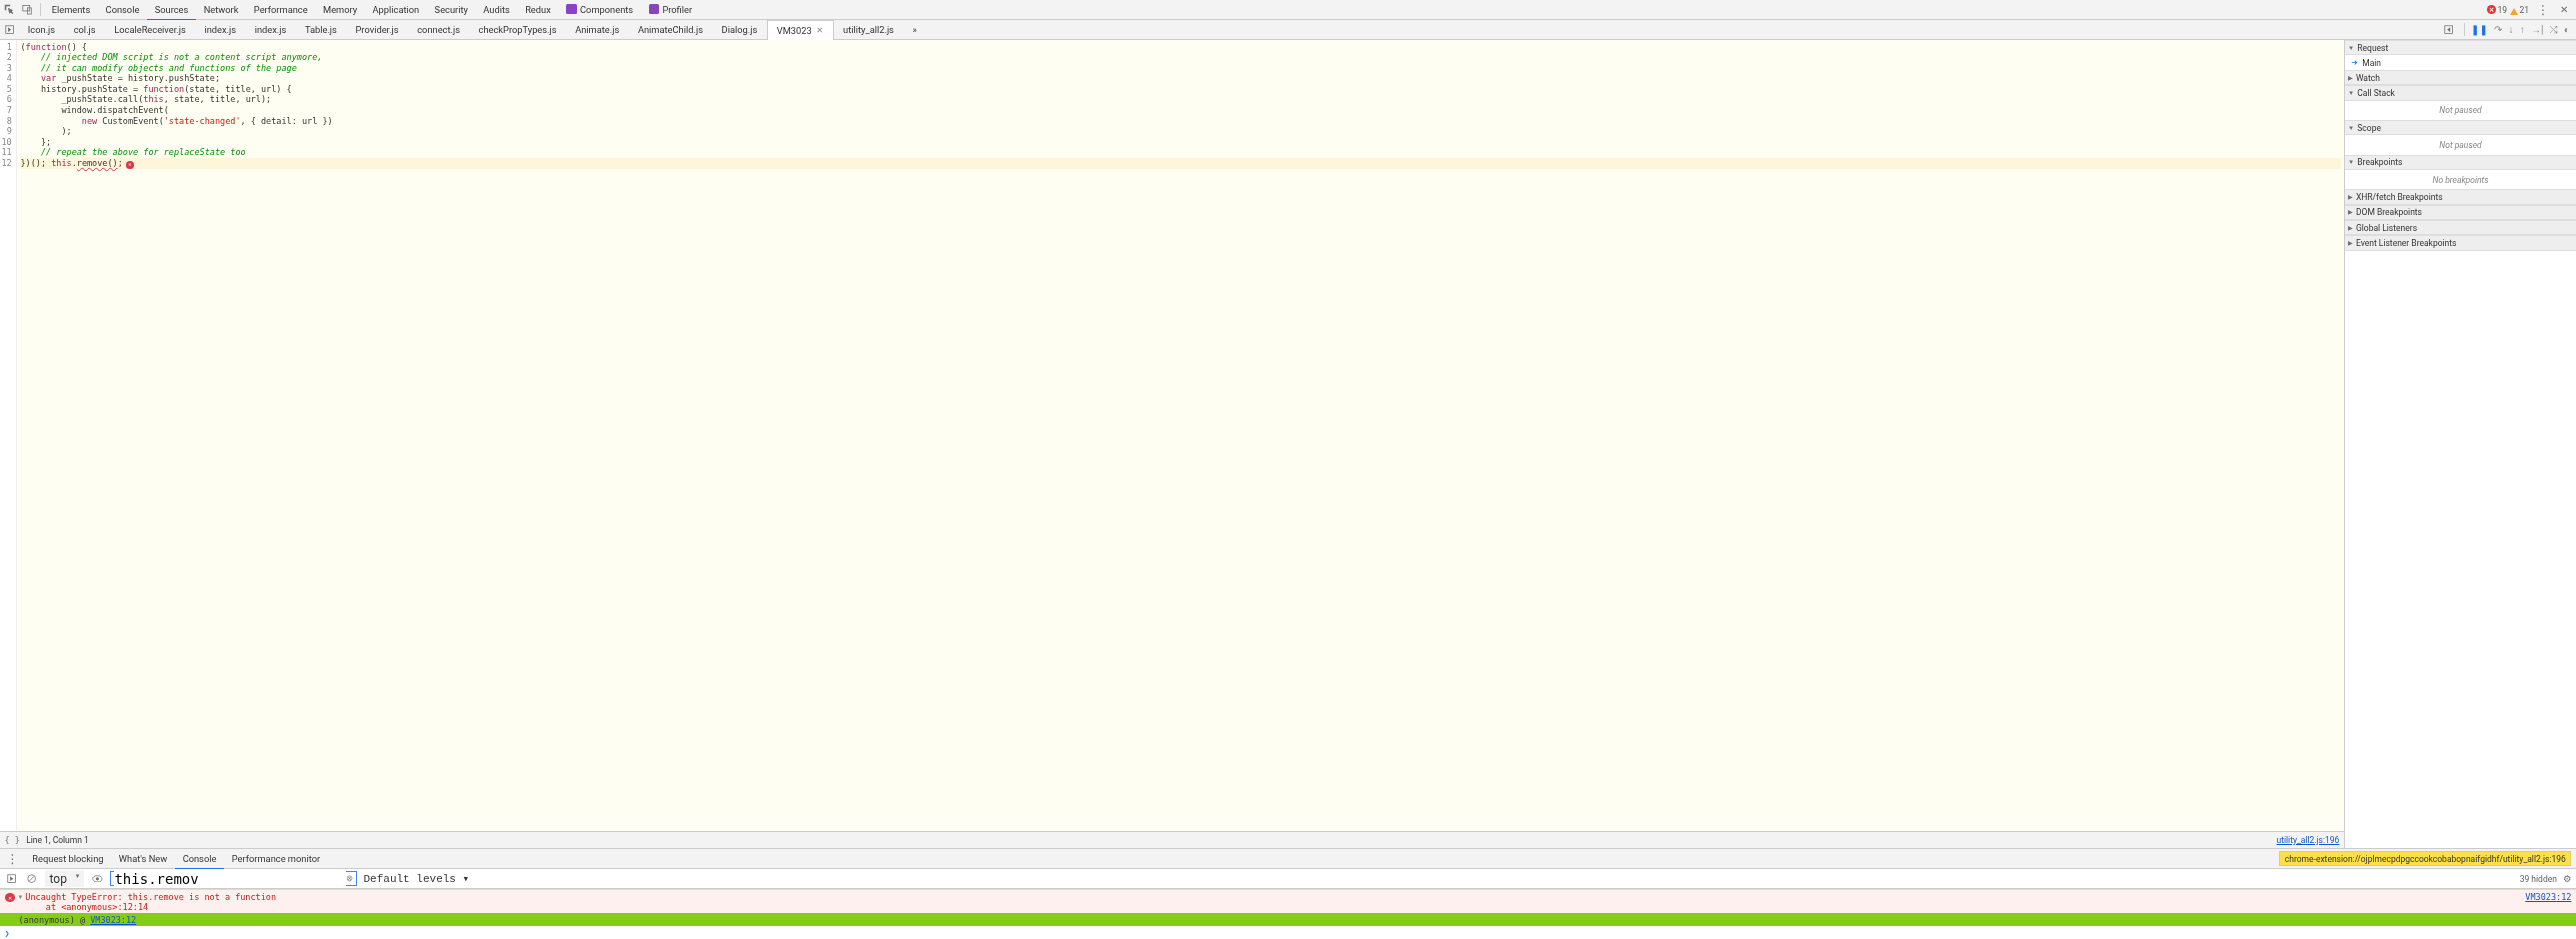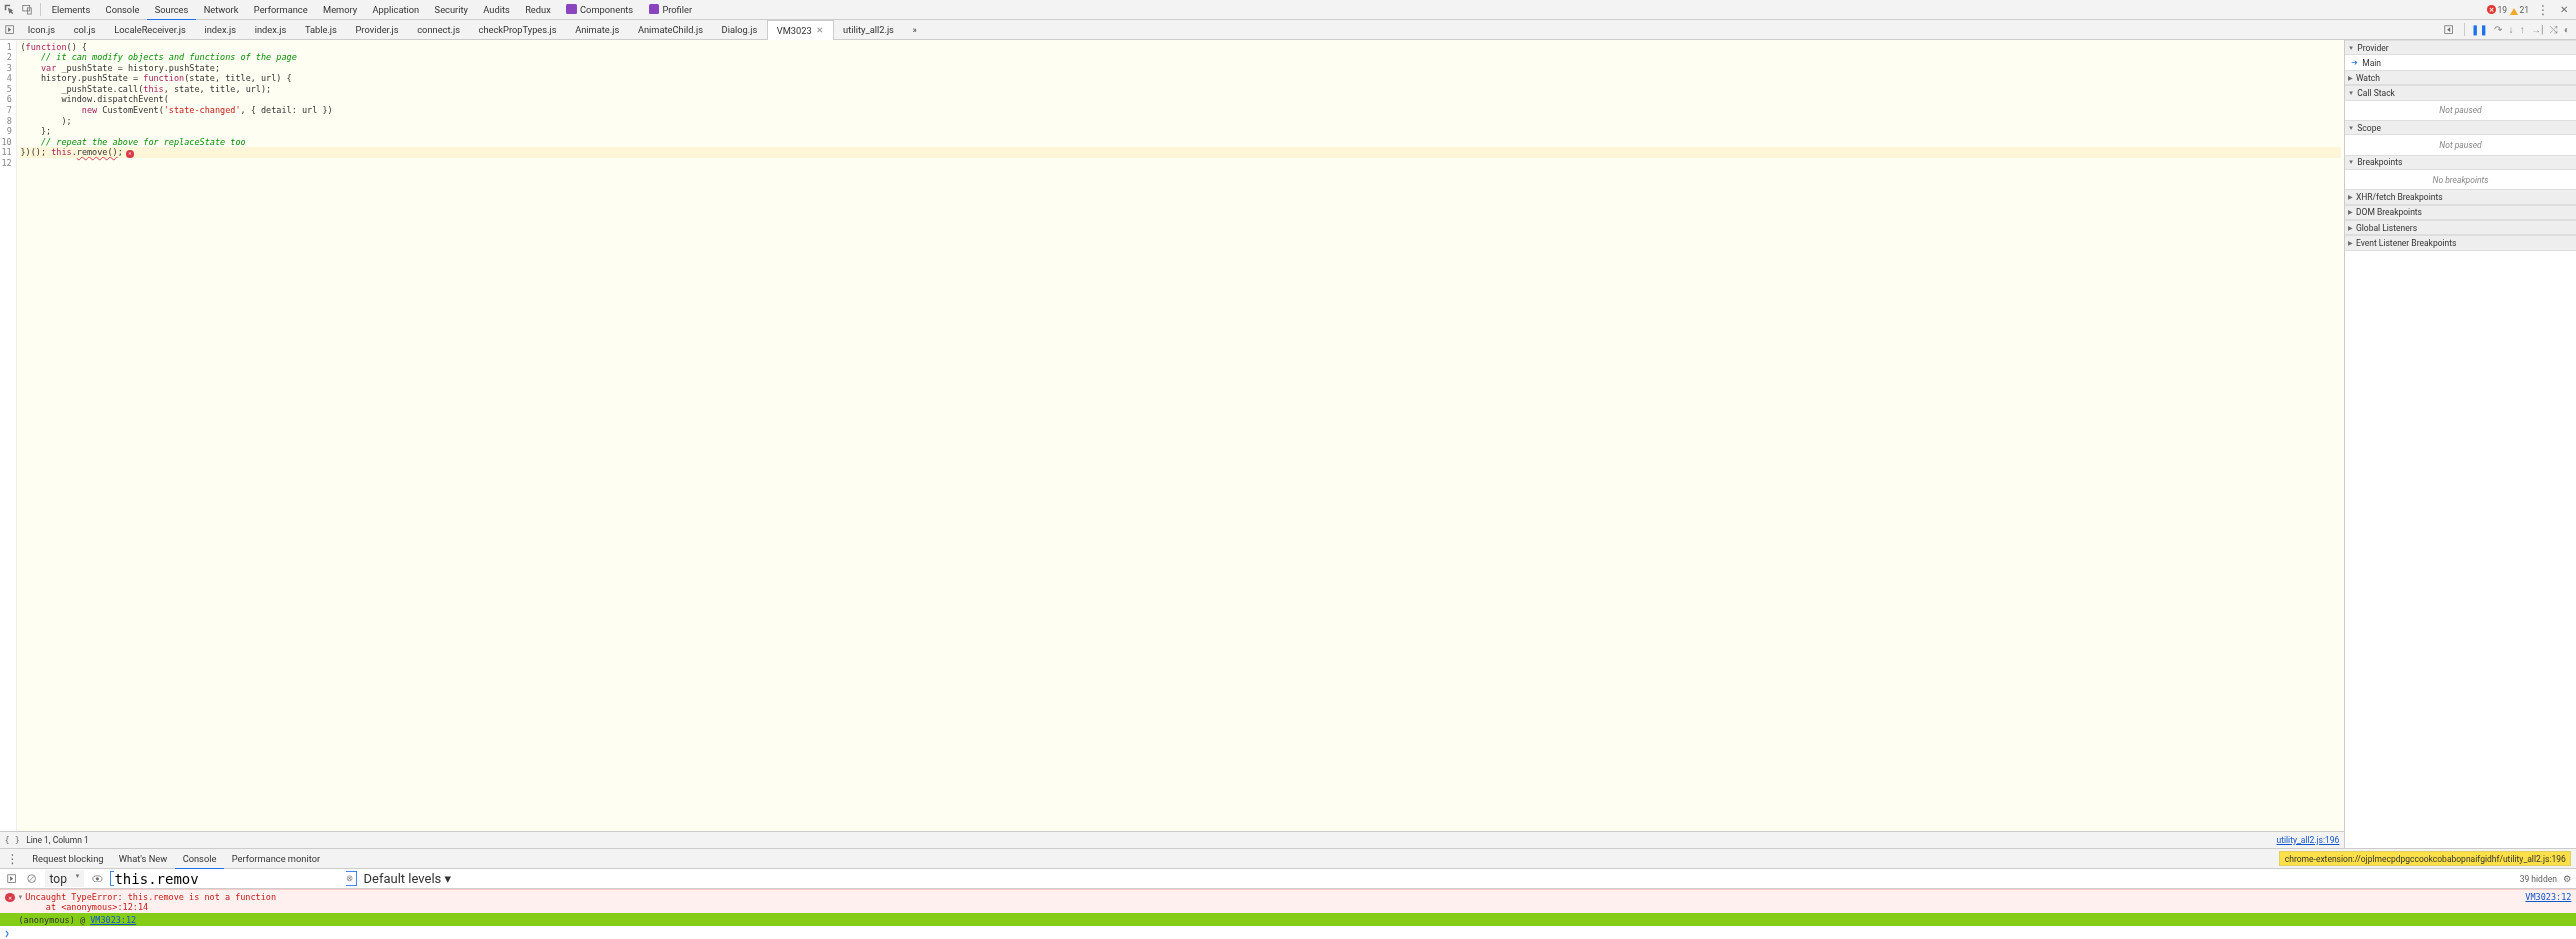--- a/index.html
+++ b/index.html
@@ -72,21 +72,21 @@
 
 .con-toolbar { display:flex; align-items:center; height:20px; border-bottom:0.8px solid #ccc; padding:0 4.6px; gap:6.2px; }
 .con-toolbar .icon-btn { width:14px; height:14px; display:flex; align-items:center; justify-content:center; color:#6e6e6e; cursor:pointer; }
 .ctx-select { font-size:12px; color:#333; border:none; background:#f3f3f3; padding:1.5px 17px 1.5px 4.6px; cursor:pointer; appearance:none; position:relative; }
 .ctx-wrap { position:relative; display:inline-block; }
 .ctx-wrap::after { content:"▾"; position:absolute; right:4.6px; top:0.8px; font-size:7px; color:#6e6e6e; pointer-events:none; }
 .eye { color:#6e6e6e; }
 .filter { flex:0 0 247px; display:flex; align-items:center; border:0.8px solid #4285f4; height:15.4px; padding:0 3.1px; background:#fff; }
 .filter input { border:none; outline:none; flex:1; font-family:Menlo,monospace; font-size:14px; }
 .filter .clear { color:#888; cursor:pointer; font-size:8.5px; }
-.levels { font-size:13px; color:#333; cursor:pointer; }
+.levels { font-size:11px; color:#333; cursor:pointer;font-family:Liberation Mono, monospace; }
 .hidden-count { margin-left:auto; font-size:8.5px; color:#5c5c5c; }
 .gear { color:#6e6e6e; cursor:pointer; }
 
 
 .con-body { font-family:Menlo,Monaco,Consolas,monospace; font-size:8.5px; }
 .con-msg { display:flex; padding:1.5px 4.6px; background:#fff0f0; border-top:0.8px solid #fcc; }
 .con-msg .ic { width:10.8px; color:#fff; background:#d73a49; border-radius:50%; height:9.3px; font-size:6.2px; text-align:center; line-height:9.3px; margin-right:3.1px; margin-top:1.5px; flex-shrink:0; }
 .con-msg .tri { color:#888; font-size:6.2px; margin-right:3.1px; margin-top:1.5px; }
 .con-msg .text { color:#c41a16; flex:1; white-space:pre; }
 .con-msg .src { color:#1155cc; text-decoration:underline; cursor:pointer; }
@@ -200,20 +200,21 @@
             <div>6</div>
             <div>7</div>
             <div>8</div>
             <div>9</div>
             <div>10</div>
             <div>11</div>
             <div>12</div>
           </div>
         <div class="code" id="code">
             <div class="ln">(<span class="cm-kw">function</span>() {</div>
+            <div class="ln">    <span class="cm-cmt">// injected DOM script is not a content script anymore,</span></div>
             <div class="ln">    <span class="cm-cmt">// it can modify objects and functions of the page</span></div>
             <div class="ln">    <span class="cm-kw">var</span> _pushState = history.pushState;</div>
             <div class="ln">    history.pushState = <span class="cm-kw">function</span>(state, title, url) {</div>
             <div class="ln">        _pushState.call(<span class="cm-kw">this</span>, state, title, url);</div>
             <div class="ln">        window.dispatchEvent(</div>
             <div class="ln">            <span class="cm-kw">new</span> CustomEvent(<span class="cm-str">'state-changed'</span>, { detail: url })</div>
             <div class="ln">        );</div>
             <div class="ln">    };</div>
             <div class="ln">    <span class="cm-cmt">// repeat the above for replaceState too</span></div>
             <div class="ln hl">})(); <span class="cm-kw">this</span>.<span class="wavy">remove()</span>;<span class="err-dot">✕</span></div>
@@ -222,21 +223,21 @@
       <div class="editor-footer">
         <span class="brace">{ }</span>
         <span>Line 1, Column 1</span>
         <span class="link">utility_all2.js:196</span>
       </div>
     </div>
 
     <div class="debug">
       <div class="sect-hdr">
           <span class="tri">▼</span>
-          <span>Provider</span>
+          <span>Request</span>
         </div>
       <div class="thread-row">
           <span class="arrow">➔</span>
           <span>Main</span>
         </div>
 
       <div class="sect-hdr">
           <span class="tri">▶</span>
           <span>Watch</span>
         </div>

